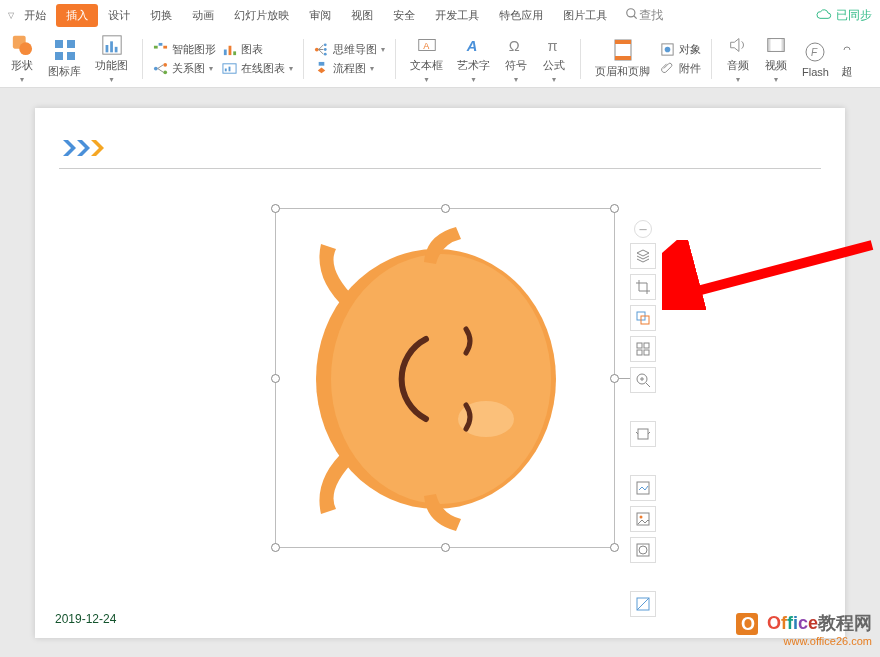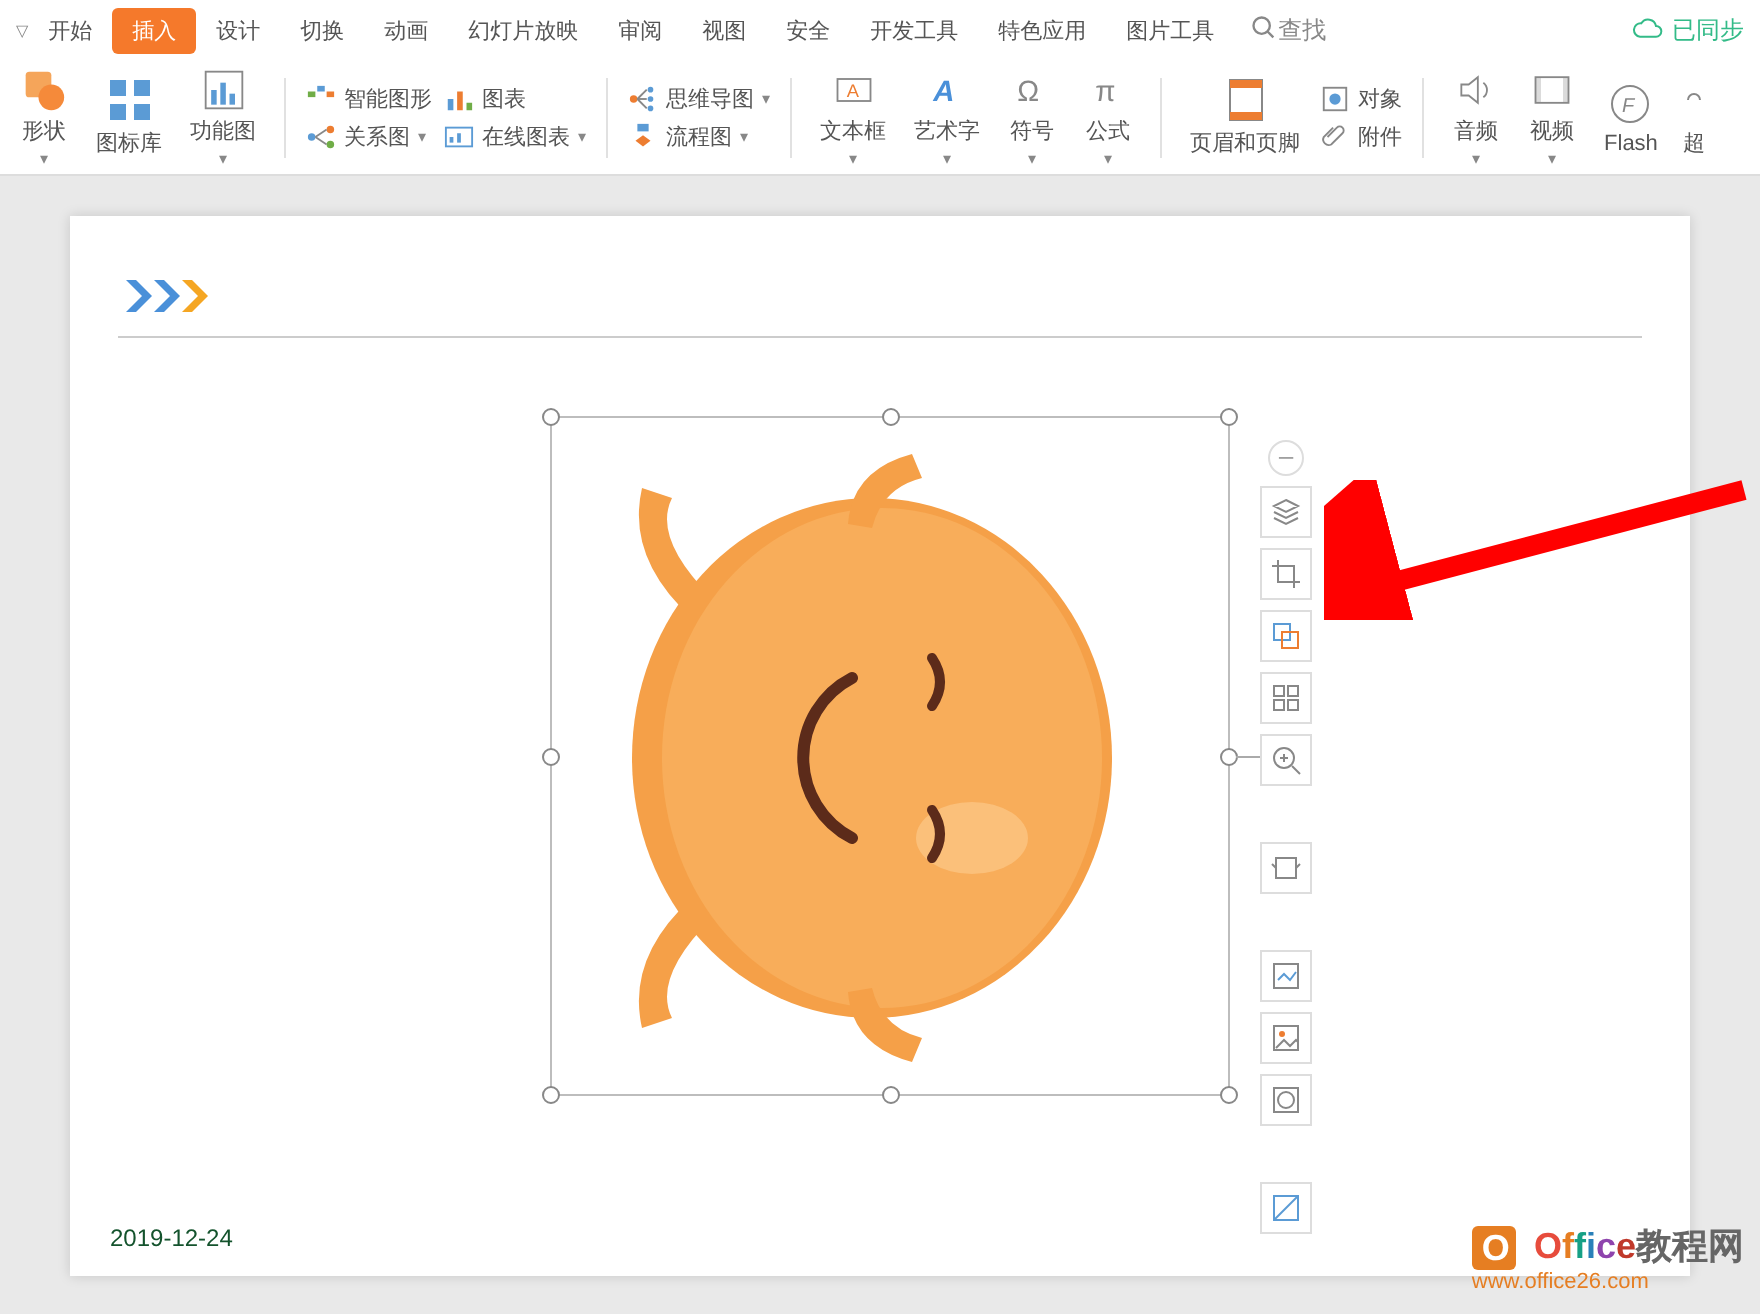--- a/index.html
+++ b/index.html
@@ -39,21 +39,21 @@
     .float-btn { width: 26px; height: 26px; border: 1px solid #ddd; background: #fff; display: flex; align-items: center; justify-content: center; cursor: pointer; }
     .float-btn.minus { width: 18px; height: 18px; border-radius: 50%; font-size: 10px; color: #888; }
     .float-gap { height: 18px; }
     
     .red-arrow { position: absolute; left: 662px; top: 240px; pointer-events: none; }
     
     .watermark { position: absolute; right: 8px; bottom: 10px; padding-left: 32px; }
     .wm-title { font-size: 18px; font-weight: bold; }
     .wm-o1 { color: #e74c3c; } .wm-o2 { color: #e67e22; } .wm-o3 { color: #16a085; } .wm-o4 { color: #2980b9; } .wm-o5 { color: #8e44ad; } .wm-o6 { color: #c0392b; }
     .wm-cn { color: #666; }
-    .wm-url { font-size: 11px; color: #e67e22; text-align: left; }
+    .wm-url { font-size: 11px; color: #e67e22; text-align: right; }
     .wm-logo { display:inline-block; width:22px; height:22px; background:#e67e22; border-radius:3px; vertical-align:middle; margin-right:4px; position:relative; }
     .wm-logo::after { content:"O"; color:#fff; font-weight:bold; position:absolute; left:5px; top:1px; }
     
     .ruler-v { position:absolute; left:0; top:88px; width:18px; bottom:0; background:#f5f5f5; border-right:1px solid #ddd; }
   </style>
 </head>
 <body>
 
 <div class="tab-bar">
   <span class="dropdown-arrow">▽</span>

